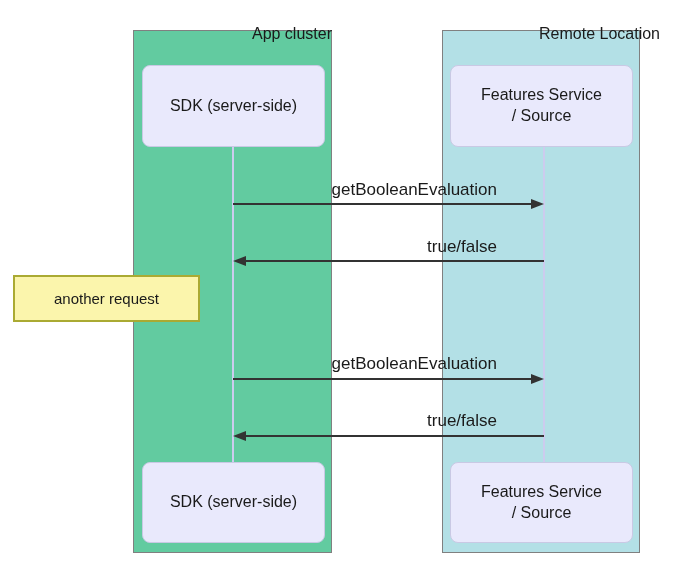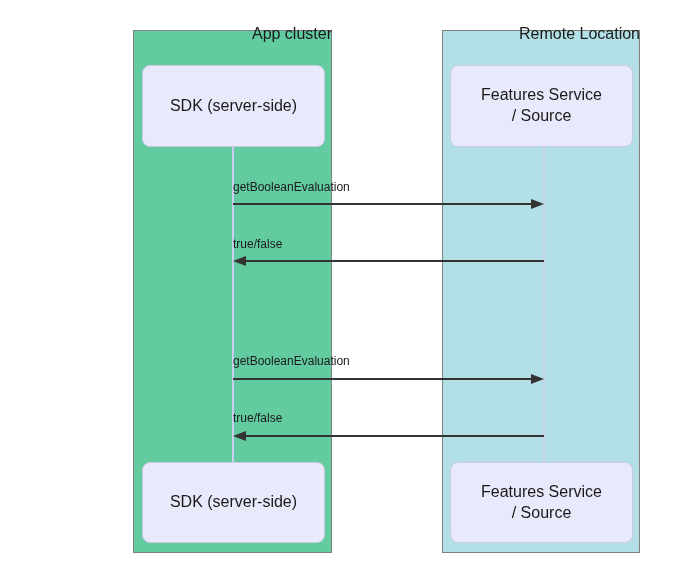--- a/index.html
+++ b/index.html
@@ -12,42 +12,42 @@
   .group{
     position:absolute;top:30px;height:523px;box-sizing:border-box;
     border:1px solid var(--group-border,#808080);
   }
   .group-left{left:133px;width:199px;background:var(--group-green,#62CBA0);}
   .group-right{left:442px;width:198px;background:var(--group-teal,#B3E0E6);}
   .group-label{
     position:absolute;top:25px;font-size:16px;text-align:right;z-index:3;
   }
   .label-left{left:133px;width:199px;}
-  .label-right{left:442px;width:198px;}
+  .label-right{left:442px;width:198px;padding-left:20px;}
   .lifeline{
     position:absolute;top:147px;height:315px;width:2px;z-index:1;
     background:var(--lifeline,#CCCCEE);
   }
   .lifeline-left{left:232px;}
   .lifeline-right{left:543px;}
   .actor{
     position:absolute;width:183px;box-sizing:border-box;z-index:2;
     background:var(--actor-fill,#E9E9FC);
     border:1px solid var(--actor-border,#C9C9E4);
     border-radius:8px;
     display:flex;align-items:center;justify-content:center;
     text-align:center;font-size:16px;line-height:1.3;white-space:pre-line;
   }
   .actor-top-left{left:142px;top:65px;height:82px;}
   .actor-top-right{left:450px;top:65px;height:82px;}
   .actor-bottom-left{left:142px;top:462px;height:81px;}
   .actor-bottom-right{left:450px;top:462px;height:81px;}
   .msg-label{
-    position:absolute;left:233px;width:264px;text-align:left;
-    font-size:12px;z-index:2;
+    position:absolute;left:233px;width:264px;text-align:right;
+    font-size:17px;z-index:2;
   }
   .msg1{top:180px;}
   .msg2{top:237px;}
   .msg3{top:354px;}
   .msg4{top:411px;}
   .arrow{position:absolute;left:233px;width:311px;height:10px;z-index:2;}
   .a1{top:199px;}
   .a2{top:256px;}
   .a3{top:374px;}
   .a4{top:431px;}
@@ -95,20 +95,21 @@
     <div class="line"></div>
     <div class="head"></div>
   </div>
 
   <div class="msg-label msg2">true/false</div>
   <div class="arrow left a2">
     <div class="line"></div>
     <div class="head"></div>
   </div>
 
+  <div class="note">another request</div>
 
   <div class="msg-label msg3">getBooleanEvaluation</div>
   <div class="arrow right a3">
     <div class="line"></div>
     <div class="head"></div>
   </div>
 
   <div class="msg-label msg4">true/false</div>
   <div class="arrow left a4">
     <div class="line"></div>

